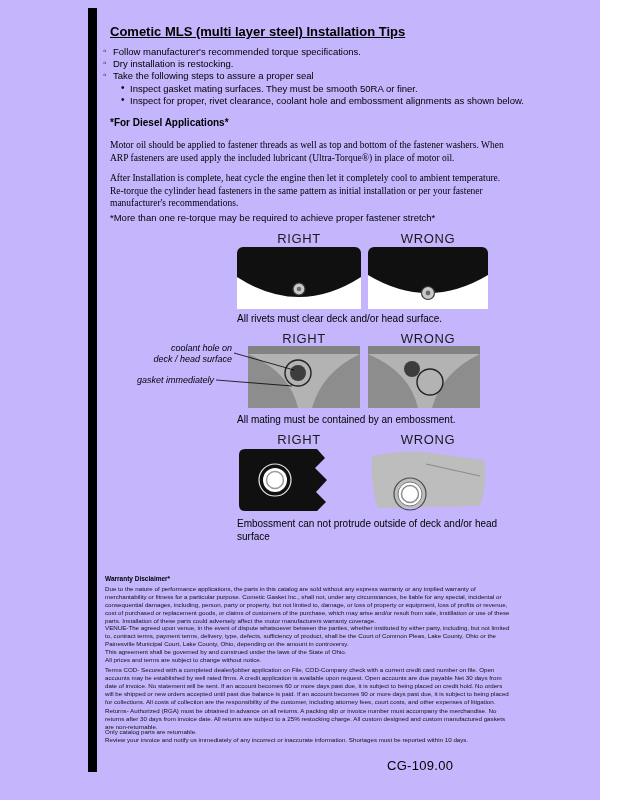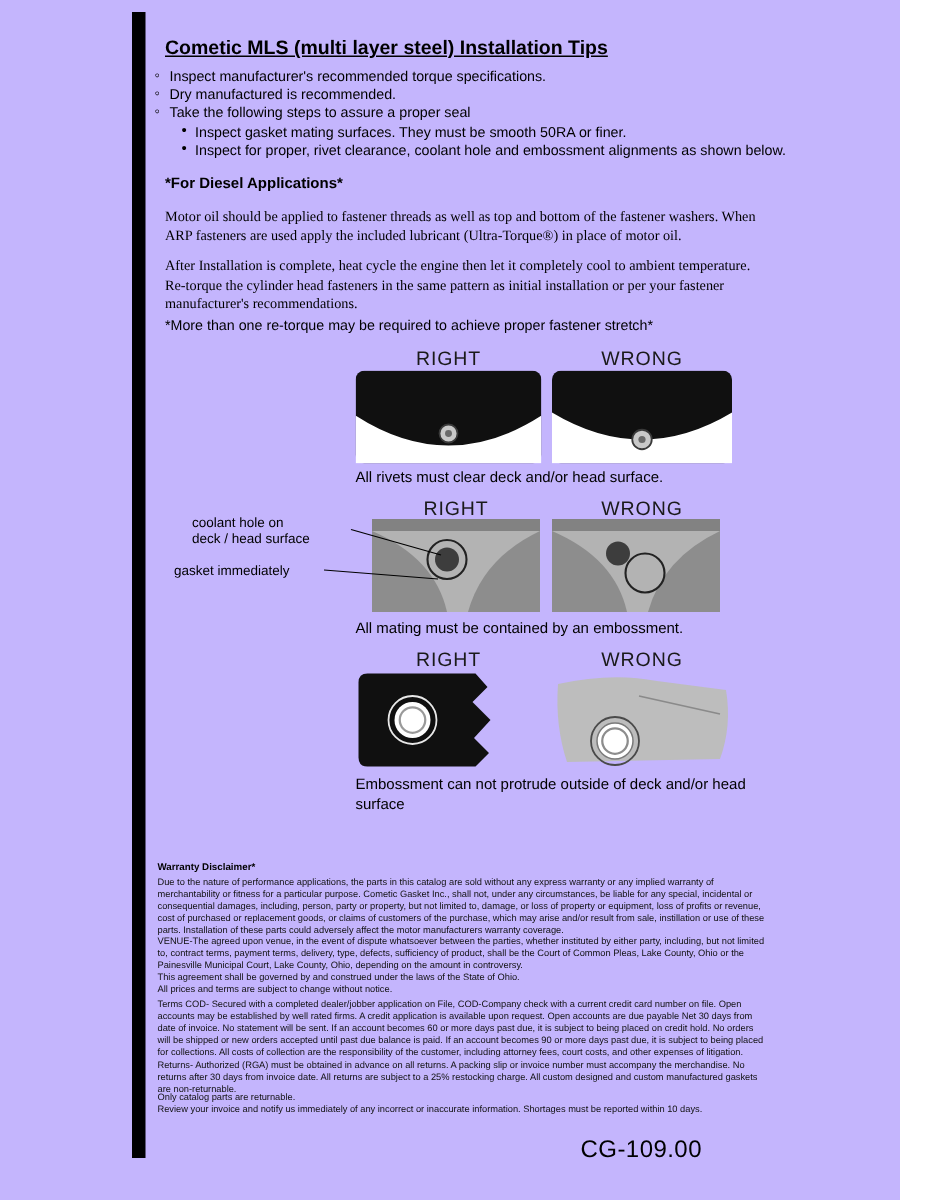--- a/index.html
+++ b/index.html
@@ -20,39 +20,39 @@
 
   .diesel-heading { left:110px; top:117px; font-size:10px; font-weight:bold; }
   .para { left:110px; width:402px; font-size:9.5px; line-height:1.32;font-family:Liberation Serif, serif; }
   .note { left:110px; top:212px; font-size:9.5px; white-space:nowrap; }
 
   .dlabel { font-size:13px; letter-spacing:0.6px; color:#1a1a1a; transform:translateX(-50%); }
   .figure { overflow:hidden; }
   .figure svg { display:block; width:100%; height:100%; }
   .caption { left:237px; font-size:10px; line-height:1.25; }
 
-  .pointer-label { font-size:9px; line-height:1.25; text-align:left; white-space:pre-line; }
+  .pointer-label { font-size:9px; line-height:1.25; text-align:right; white-space:pre-line;font-style:italic; }
   .leader-overlay { left:0; top:0; width:618px; height:800px; pointer-events:none; }
 
   .fine-heading { left:105px; top:575px; font-size:6.5px; font-weight:bold; }
   .fine { left:105px; width:407px; font-size:6.2px; line-height:1.3; color:#111; white-space:pre-line; }
 
-  .footer-code { left:387px; top:758px; font-size:16px; letter-spacing:0.3px; }
+  .footer-code { left:387px; top:758px; font-size:13px; letter-spacing:0.3px; }
 </style>
 </head>
 <body>
 
 <div class="page">
 
   <div class="abs black-bar"></div>
 
   <div class="abs title">Cometic MLS (multi layer steel) Installation Tips</div>
 
-  <div class="abs bullet lv1" style="top:46px">Inspect manufacturer's recommended torque specifications.</div>
-  <div class="abs bullet lv1" style="top:58px">Dry manufactured is recommended.</div>
+  <div class="abs bullet lv1" style="top:46px">Follow manufacturer's recommended torque specifications.</div>
+  <div class="abs bullet lv1" style="top:58px">Dry installation is restocking.</div>
   <div class="abs bullet lv1" style="top:70px">Take the following steps to assure a proper seal</div>
   <div class="abs bullet lv2" style="top:83px">Inspect gasket mating surfaces.  They must be smooth 50RA or finer.</div>
   <div class="abs bullet lv2" style="top:95px">Inspect for proper, rivet clearance, coolant hole and embossment alignments as shown below.</div>
 
   <div class="abs diesel-heading">*For Diesel Applications*</div>
   <div class="abs para" style="top:139px">Motor oil should be applied to fastener threads as well as top and bottom of the fastener washers. When ARP fasteners are used apply the included lubricant (Ultra-Torque®) in place of motor oil.</div>
   <div class="abs para" style="top:172px">After Installation is complete, heat cycle the engine then let it completely cool to ambient temperature. Re-torque the cylinder head fasteners in the same pattern as initial installation or per your fastener manufacturer's recommendations.</div>
   <div class="abs note">*More than one re-torque may be required to achieve proper fastener stretch*</div>
 
   <div class="abs dlabel" style="left:299px; top:231px">RIGHT</div>

